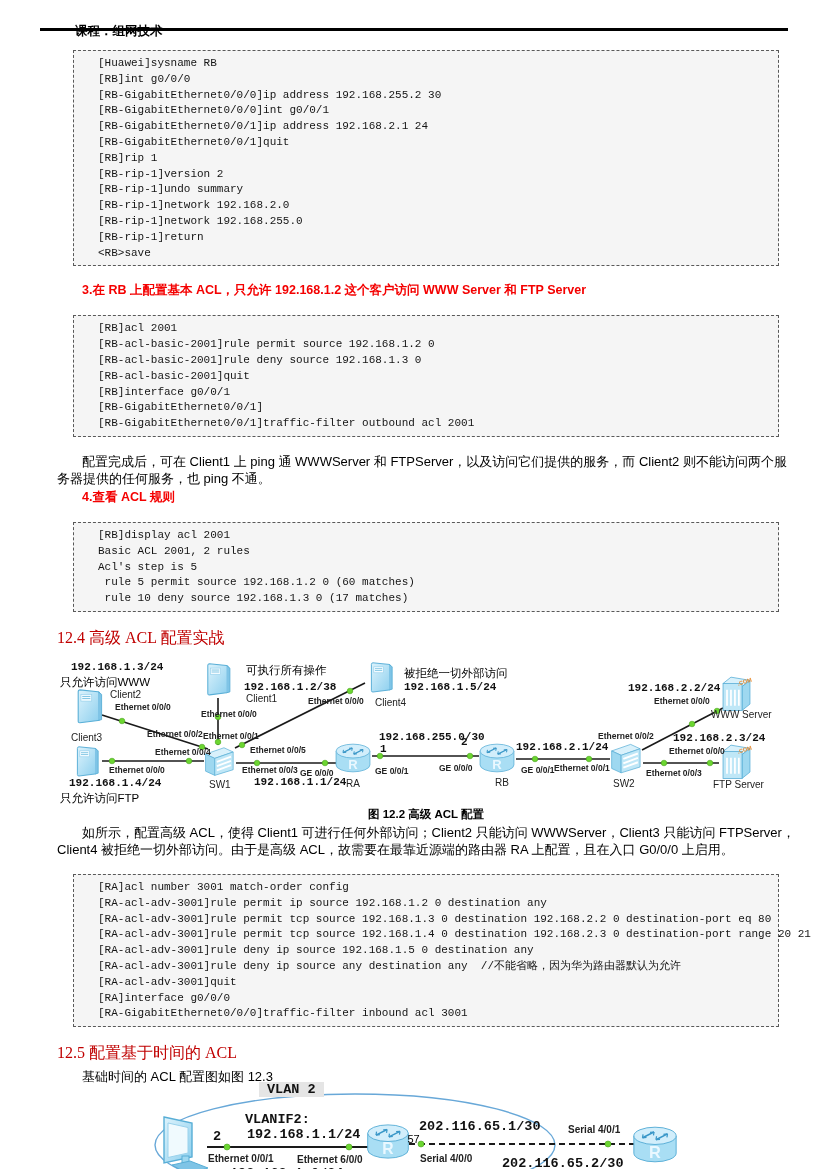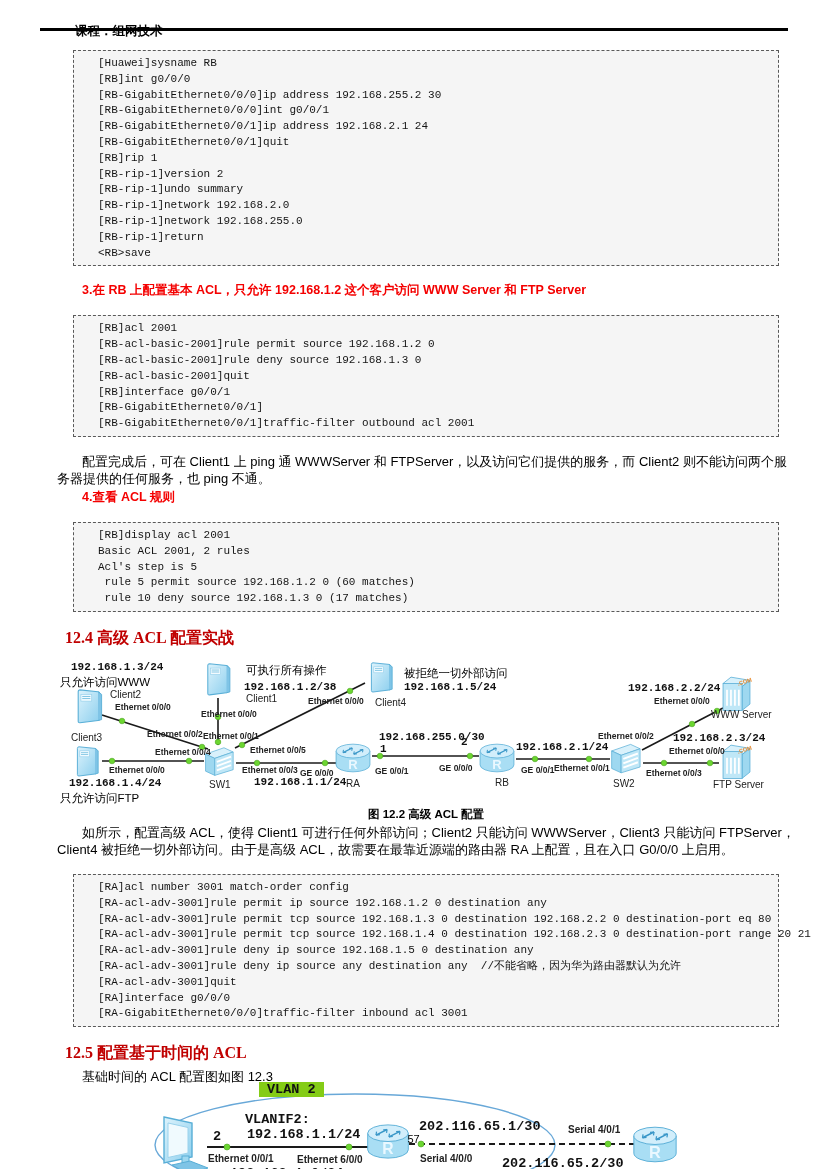--- a/index.html
+++ b/index.html
@@ -6,21 +6,21 @@
   .page{width:827px;height:1169px;position:relative;background:#fff;margin:0 auto;
         font-family:"Liberation Sans",sans-serif;color:#000;overflow:hidden;}
   .hdr-title{position:absolute;left:75px;top:23px;font-size:12.5px;font-weight:600;}
   .hdr-rule{position:absolute;left:40px;top:28px;width:748px;border-top:3px solid #000;}
   .content{position:absolute;left:57px;top:46px;width:738px;}
   .code{font-family:Liberation Mono, monospace;font-size:11px;line-height:15.8px;
         background:#f5f5f5;border:1px dashed #595959;padding:5px 8px 4px 24px;white-space:pre;
         color:#141414;margin:16px;}
   .red-h{color:#f40000;font-weight:bold;font-size:12.5px;margin:2px 0 2px 25px;}
   .para{font-size:13px;line-height:17px;text-indent:25px;margin:2px 0;}
-  .sec-h{font-family:"Liberation Serif",serif;color:#c00000;font-size:16px;font-weight:bold;margin:9px 0 4px 8px;}
+  .sec-h{font-family:"Liberation Serif",serif;color:#c00000;font-size:16px;font-weight:normal;margin:9px 0 4px 0;}
   .fig{position:relative;width:738px;}
   .fig svg.wires{position:absolute;left:0;top:0;}
   .lbl{position:absolute;white-space:nowrap;}
   .ip{font-family:"Liberation Mono","DejaVu Sans Mono",monospace;font-size:11px;font-weight:700;color:#111;}
   .ip2{font-family:"Liberation Mono","DejaVu Sans Mono",monospace;font-size:13.5px;font-weight:600;color:#111;}
   .port{font-size:8.5px;font-weight:600;color:#222;}
   .port2{font-size:10px;font-weight:600;color:#222;}
   .cn{font-size:11.5px;color:#000;}
   .devname{font-size:10px;color:#222;}
   .caption{font-size:11.5px;font-weight:600;text-align:center;margin:2px 0;}
@@ -248,21 +248,21 @@
         <line x1="150" y1="60" x2="312" y2="60" stroke="#1a1a1a" stroke-width="2"></line>
         <line x1="352" y1="57" x2="580" y2="57" stroke="#1a1a1a" stroke-width="2.2" stroke-dasharray="6,4"></line>
         <g fill="#6cd631" stroke="#4aa21f" stroke-width="0.6">
           <circle cx="170" cy="60" r="3"></circle>
             <circle cx="292" cy="60" r="3"></circle>
           <circle cx="364" cy="57" r="3"></circle>
             <circle cx="551" cy="57" r="3"></circle>
         </g>
       </svg>
 
-      <span class="lbl ip2" style="left:202px;top:-5px;background:#84cc16;padding:0 8px">VLAN 2</span>
+      <span class="lbl ip2" style="left:202px;top:-5px;background:#e5e5e5;padding:0 8px">VLAN 2</span>
 
       <span class="node" style="left:97px;top:27px"><svg width="56" height="62">
             <use href="#ic-pc" xlink:href="#ic-pc"></use>
           </svg></span>
       <span class="node" style="left:307px;top:33px"><svg width="48" height="43">
             <use href="#ic-router" xlink:href="#ic-router"></use>
           </svg></span>
       <span class="node" style="left:573px;top:35px"><svg width="50" height="45">
             <use href="#ic-router" xlink:href="#ic-router"></use>
           </svg></span>

